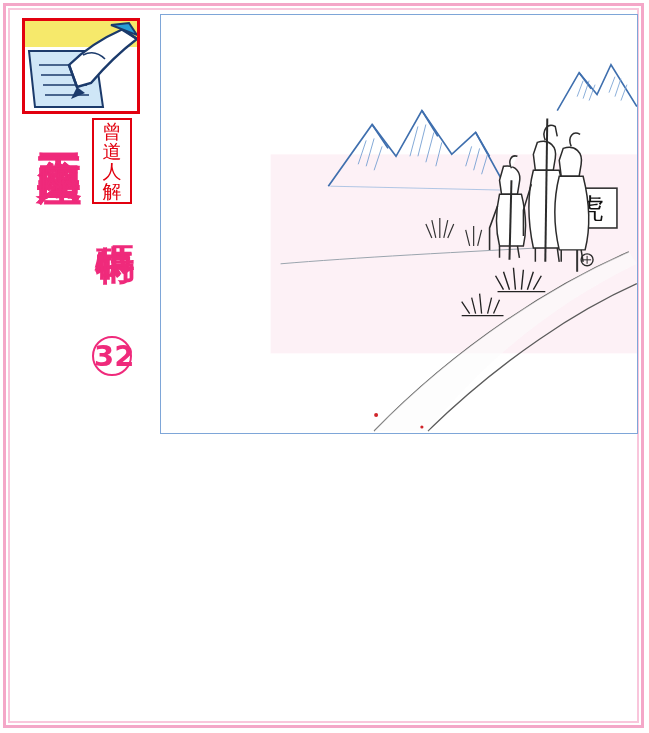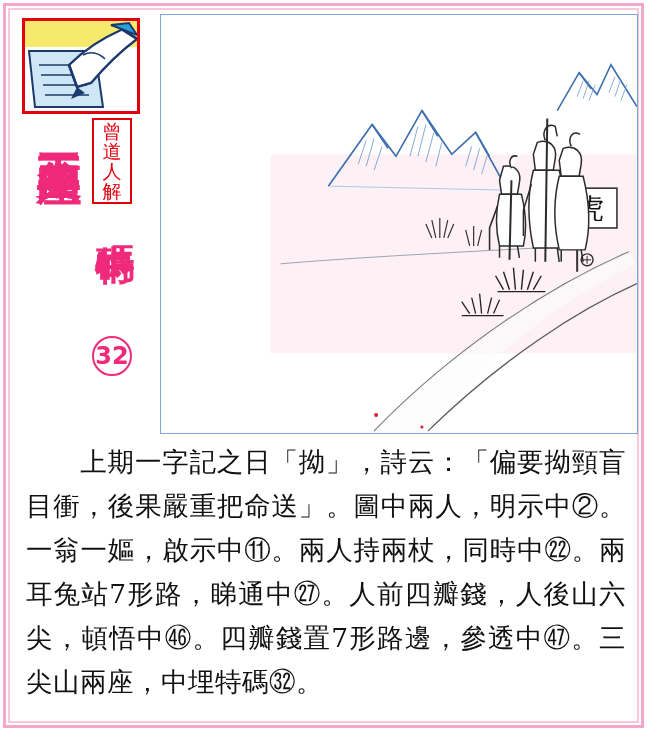--- a/index.html
+++ b/index.html
@@ -103,21 +103,21 @@
   .code-circle {
     position: absolute;
     left: 78px;
     top: 322px;
     width: 40px; height: 40px;
     border: 2.5px solid #ef2a7b;
     border-radius: 50%;
     color: #ef2a7b;
     font-family: "DejaVu Sans", sans-serif;
     font-weight: bold;
-    font-size: 24px;
+    font-size: 29px;
     line-height: 36px;
     text-align: center;
     box-sizing: border-box;
   }
 
   
   .illus {
     position: absolute;
     left: 160px;
     top: 14px;
@@ -291,17 +291,14 @@
         <path d="M502 248 C498 256 500 266 508 268 M530 256 C528 266 534 272 542 270"></path>
         <path d="M540 236 C550 232 558 236 556 244"></path>
       </g>
       <circle cx="512" cy="222" r="1.8" fill="#2b2b2b"></circle>
 
       <circle cx="216" cy="402" r="2" fill="#d0242a"></circle>
       <circle cx="262" cy="414" r="1.6" fill="#d0242a"></circle>
     </svg>
   </div>
 
-  <div class="body-text">
-    <span class="indent"></span><span>上期一字記之日「拗」，詩云：「偏要拗頸盲目衝，後果嚴重把命送」。圖中兩人，明示中②。一翁一嫗，啟示中⑪。兩人持兩杖，同時中㉒。兩耳兔站7形路，睇通中㉗。人前四瓣錢，人後山六尖，頓悟中㊻。四瓣錢置7形路邊，參透中㊼。三尖山兩座，中埋特碼㉜。</span>
-  </div>
 
 </div>
 
 </body></html>

